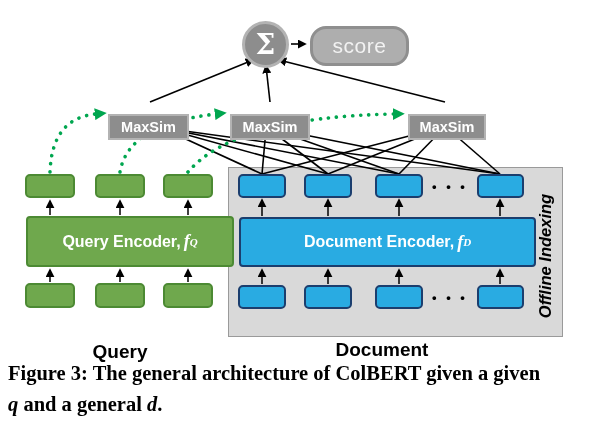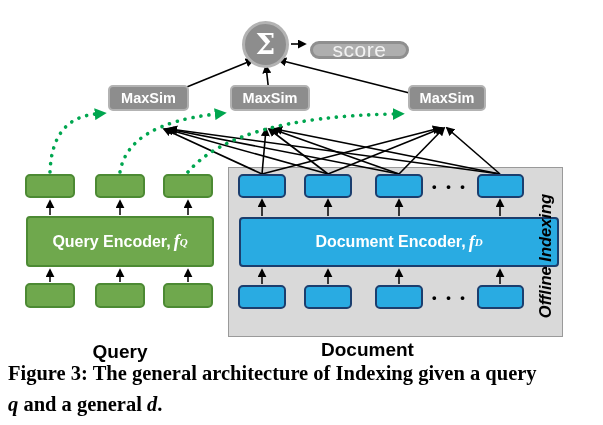--- a/index.html
+++ b/index.html
@@ -14,45 +14,45 @@
          font-family:"Liberation Sans",sans-serif;}
   .abs{position:absolute;box-sizing:border-box;}
   .panel{left:228px;top:167px;width:335px;height:170px;background:var(--panel-fill);
          border:1.5px solid var(--panel-border);z-index:0;}
   svg.wires{left:0;top:0;z-index:1;}
   .node{z-index:2;display:flex;align-items:center;justify-content:center;}
   .sigma{left:242px;top:21px;width:47px;height:47px;border-radius:50%;
          background:var(--gray-fill);border:3px solid var(--gray-border);
          color:#fff;font-family:"DejaVu Serif","Liberation Serif",serif;
          font-size:28px;font-weight:bold;line-height:1;}
-  .score{left:310px;top:41px;width:99px;height:18px;border-radius:16px;
+  .score{left:310px;top:26px;width:99px;height:40px;border-radius:16px;
          background:#AEAEAE;border:3px solid #8F8F8F;color:#F2F2F2;
          font-size:21px;letter-spacing:.5px;}
-  .maxsim{top:85px;height:26px;background:var(--gray-fill);
-          border:2px solid var(--gray-border);border-radius:5px;color:#fff;
+  .maxsim{top:114px;height:26px;background:var(--gray-fill);
+          border:2px solid var(--gray-border);border-radius:0;color:#fff;
           font-weight:bold;font-size:14.5px;}
   .m1{left:108px;width:81px;} .m2{left:230px;width:80px;} .m3{left:408px;width:78px;}
   .gbox{background:var(--green-fill);border:2.5px solid var(--green-border);border-radius:5px;}
   .bbox{background:var(--blue-fill);border:2.5px solid var(--blue-border);border-radius:5px;}
   .emb{width:50px;height:24px;}
   .gtop{top:174px;} .gbot{top:283px;height:25px;}
   .gx1{left:25px;} .gx2{left:95px;} .gx3{left:163px;}
   .btop{top:174px;} .bbot{top:285px;}
   .bx1{left:238px;width:48px;} .bx2{left:304px;width:48px;}
   .bx3{left:375px;width:48px;} .bx4{left:477px;width:47px;}
   .encoder{color:#fff;font-weight:bold;font-size:16px;white-space:nowrap;}
-  .q-enc{left:26px;top:216px;width:188px;height:51px;border-radius:4px;}
-  .d-enc{left:239px;top:217px;width:320px;height:50px;border-radius:4px;}
+  .q-enc{left:26px;top:216px;width:208px;height:51px;border-radius:4px;}
+  .d-enc{left:239px;top:217px;width:297px;height:50px;border-radius:4px;}
   .mathf{font-family:"Liberation Serif",serif;font-style:italic;font-weight:bold;
          font-size:18px;margin-left:3px;}
   .mathsub{font-family:"Liberation Serif",serif;font-style:italic;font-weight:bold;
            font-size:11px;vertical-align:-4px;}
   .iolabel{color:var(--ink);font-weight:bold;font-size:19px;z-index:2;margin-top:28px;}
   .qlabel{left:70px;top:313px;width:100px;text-align:center;}
-  .dlabel{left:321px;top:311px;width:122px;text-align:left;}
+  .dlabel{left:321px;top:311px;width:122px;text-align:center;}
   .dots{z-index:2;color:#000;font-size:13px;font-weight:bold;letter-spacing:3px;
         width:40px;text-align:center;}
   .dots1{left:430px;top:179px;} .dots2{left:430px;top:290px;}
   .offline{left:467px;top:245px;width:160px;height:22px;text-align:center;
            transform:rotate(-90deg);color:#000;font-weight:bold;font-style:italic;
            font-size:16.5px;z-index:2;}
   .caption{left:8px;top:358px;width:592px;color:#000;
            font-family:"Liberation Serif",serif;font-weight:bold;font-size:20.5px;
            line-height:31px;}
   .mvar{font-style:italic;}
@@ -175,17 +175,17 @@
   <div class="abs node bbox bbot bx2" style="height:24px"></div>
   <div class="abs node bbox bbot bx3" style="height:24px"></div>
   <div class="abs node bbox bbot bx4" style="height:24px"></div>
   <div class="abs dots dots2">• • •</div>
 
   <div class="abs iolabel dlabel">Document</div>
 
   <div class="abs offline">Offline Indexing</div>
 
   <div class="abs caption">
-    <div><span>Figure 3: The general architecture of Indexing given a query</span></div>
+    <div><span>Figure 3: The general architecture of ColBERT given a given</span></div>
     <div><span class="mvar">q</span><span> and a general </span><span class="mvar">d</span><span>.</span></div>
   </div>
 
 </div>
 
 </body></html>

